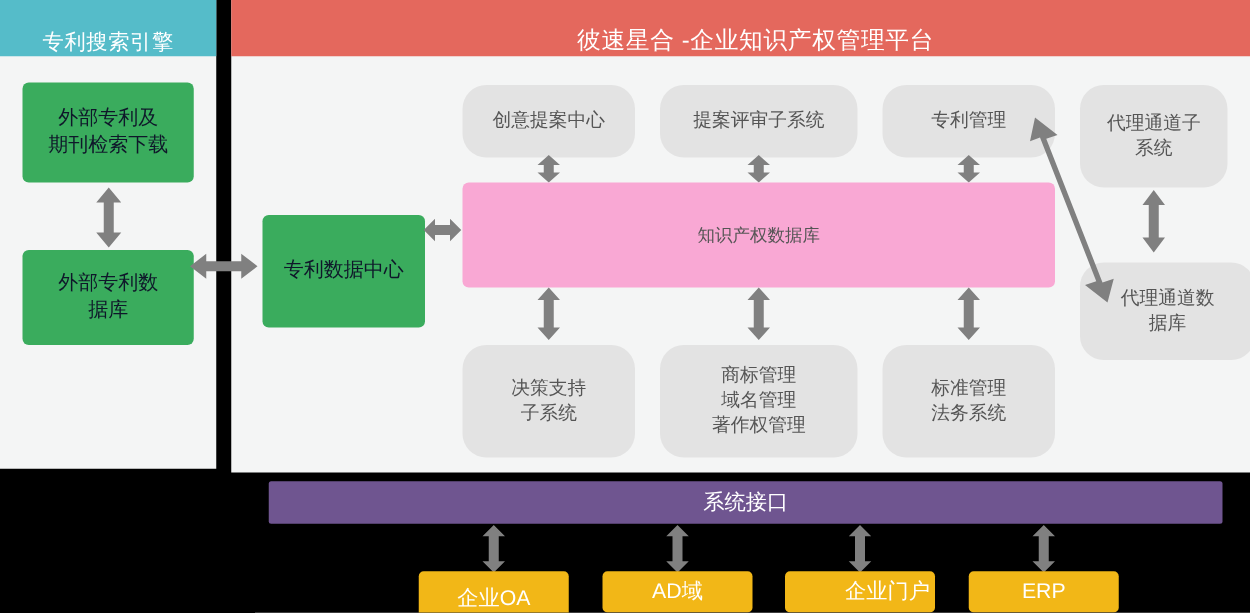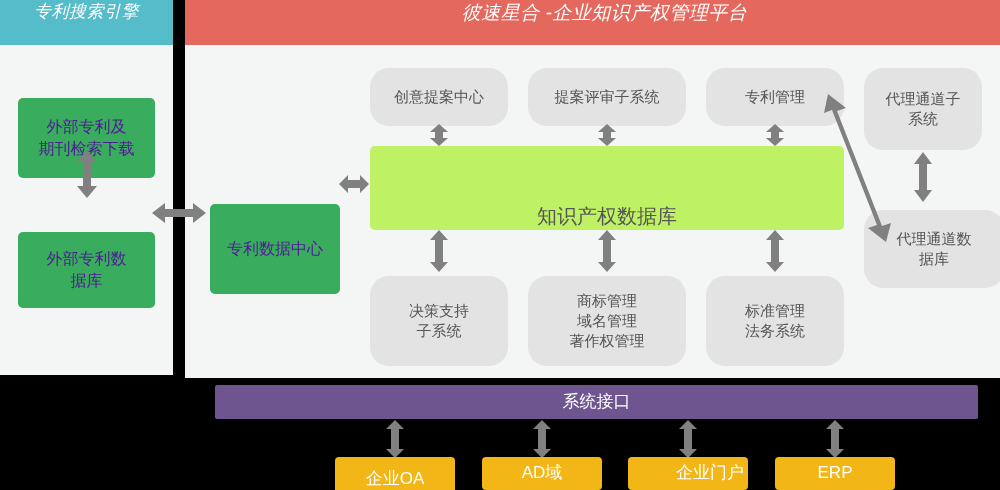--- a/index.html
+++ b/index.html
@@ -7,31 +7,31 @@
        font-family:"Liberation Sans","DejaVu Sans",sans-serif;}
 
   .stage{position:absolute;left:0;top:0;width:1000px;height:490px;}
 
   
   .panel{position:absolute;background:#f4f5f5;}
   #left-panel{left:0;top:0;width:173px;height:375px;}
   #right-panel{left:185px;top:0;width:815px;height:378px;padding-left:24px;}
 
   .panel-header{position:absolute;left:0;top:0;width:100%;height:45px;
-                display:flex;align-items:flex-start;justify-content:center;
-                color:#fff;font-size:17px;letter-spacing:.5px;font-style:italic;}
+                display:flex;align-items:flex-end;justify-content:center;
+                color:#fff;font-size:17px;letter-spacing:.5px;}
   #left-header{background:#55bcc9;}
   #right-header{background:#e4685d;font-size:19px;}
 
   
   .box{position:absolute;display:flex;align-items:center;justify-content:center;
        text-align:center;border-radius:5px;line-height:1.35;box-sizing:border-box;}
-  .green{background:#3aac5d;color:#4c1d95;font-size:16px;margin-top:32px;}
+  .green{background:#3aac5d;color:#0f172a;font-size:16px;}
   .grey{background:#e3e3e3;color:#555;font-size:15px;border-radius:19px;}
-  .grey-wide{background:#bef264;color:#555;font-size:20px;align-items:flex-end;}
+  .grey-wide{background:#f9a8d4;color:#555;font-size:14px;}
   .yellow{background:#f2b717;color:#fff;font-size:17px;border-radius:4px;}
   .purple{background:#6f5590;color:#fff;font-size:17px;border-radius:2px;}
 
   
   .arrow{position:absolute;}
   .arrow svg{display:block;overflow:visible;}
 
   
   #box-external-search{left:18px;top:66px;width:137px;height:80px;}
   #box-external-db{left:18px;top:200px;width:137px;height:76px;}

